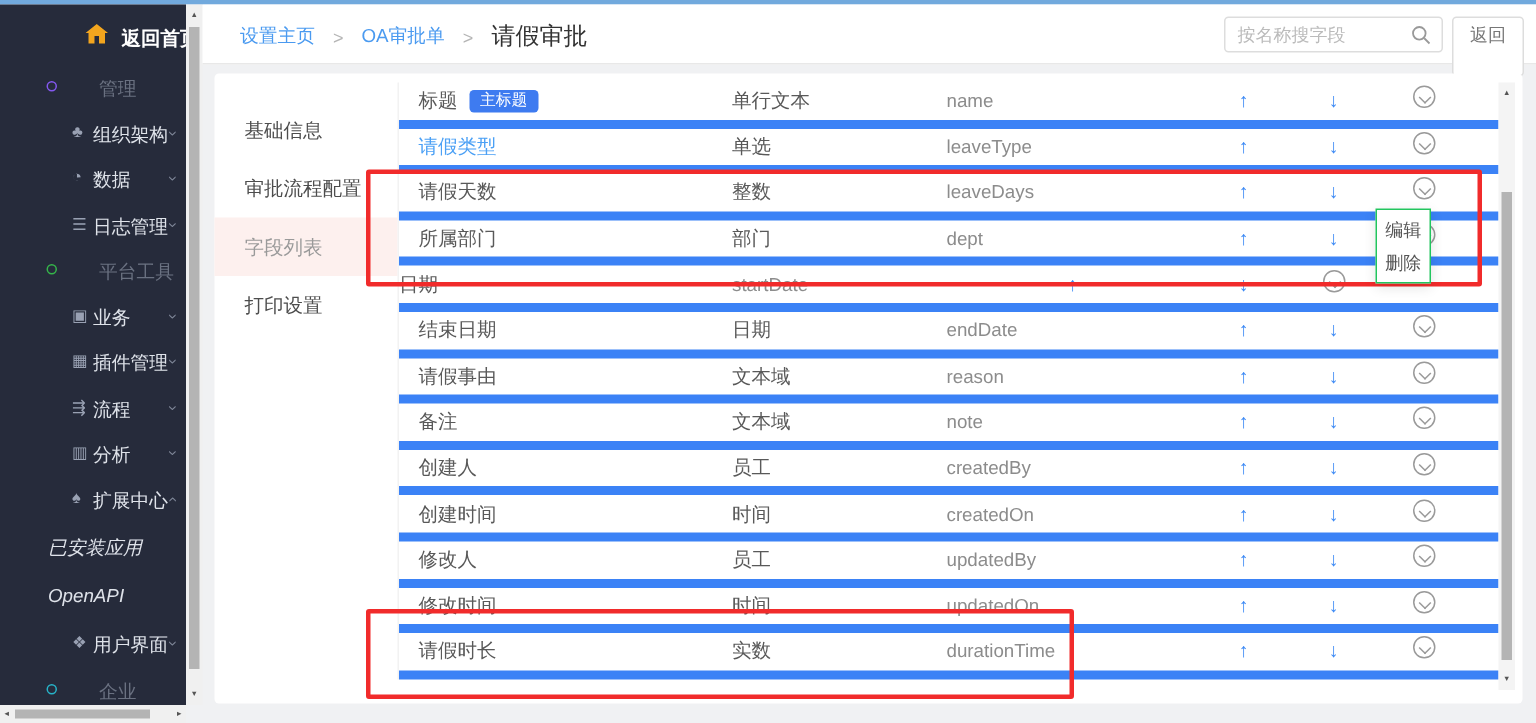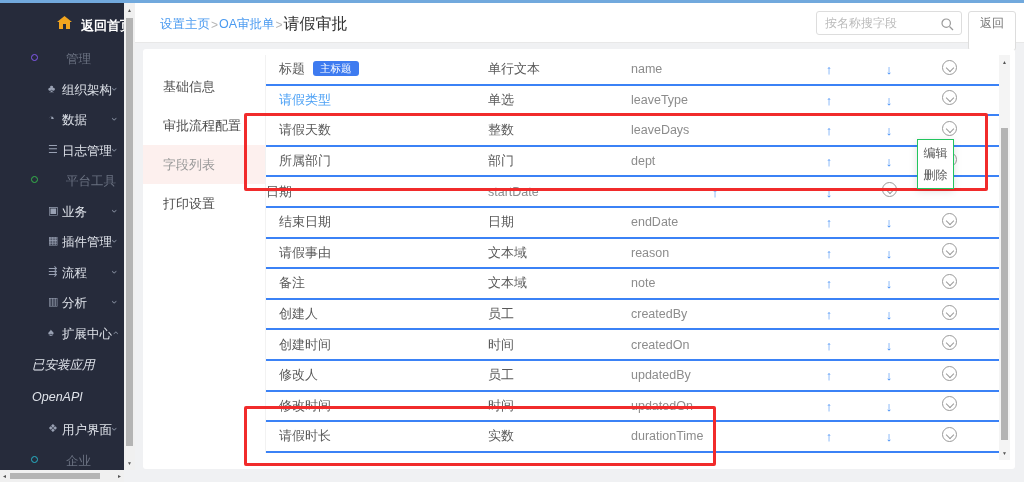--- a/index.html
+++ b/index.html
@@ -31,40 +31,40 @@
   .side-scroll .thumb { position:absolute; left:2px; top:15px; width:7px; height:428px; background:#b4b4b4; }
   .sb-arrow { position:absolute; left:0; width:11px; font-size:5px; color:#555; text-align:center; line-height:10px; }
   
   .h-scroll { position:absolute; left:0; top:470px; width:124px; height:12px; background:#f0f0f0; }
   .h-scroll .thumb { position:absolute; left:10px; top:3px; width:90px; height:6px; background:#b4b4b4; }
   .h-scroll .la, .h-scroll .ra { position:absolute; top:0; font-size:5px; color:#555; line-height:12px; }
   .h-scroll .la { left:2px; } .h-scroll .ra { right:2px; }
 
   
   .main-header { position:absolute; left:135px; top:3px; width:889px; height:40px; background:#fff; border-bottom:1px solid #e8e8e8; }
-  .breadcrumb { position:absolute; left:25px; top:11px; font-size:12.5px; color:#999; display:flex; align-items:center; gap:1px; }
+  .breadcrumb { position:absolute; left:25px; top:11px; font-size:12.5px; color:#999; display:flex; align-items:center; gap:12px; }
   .crumb-link { color:#4a9af0; cursor:pointer; }
   .crumb-sep { color:#b5b5b5; font-size:12px; }
   .crumb-current { color:#333; font-size:16px; font-weight:normal; }
   .search-box { position:absolute; right:62px; top:8px; width:146px; height:24px; border:1px solid #ddd; border-radius:3px; background:#fff; }
   .search-box input { position:absolute; left:8px; top:0; width:115px; height:22px; border:none; outline:none; font-size:12px; color:#555;
     font-family:"Liberation Sans","DejaVu Sans",sans-serif; }
   .search-box input::placeholder { color:#bbb; }
   .search-box .mag { position:absolute; right:7px; top:5px; }
   .back-btn { position:absolute; right:8px; top:8px; width:48px; height:40px; border:1px solid #ddd; border-radius:3px; background:#fff;
     font-size:12px; color:#777; text-align:center; line-height:22px; cursor:pointer; }
 
   
   .card { position:absolute; left:143px; top:49px; width:872px; height:420px; background:#fff; border-radius:3px; }
   .tab-col { position:absolute; left:0; top:18px; width:122px; }
   .tab-item { height:39px; line-height:39px; padding-left:20px; font-size:13px; color:#4d4d4d; cursor:pointer; white-space:nowrap; }
   .tab-item.active { background:#fdf0ee; color:#9a9a9a; }
 
   .table-wrap { position:absolute; left:122px; top:6px; width:734px; border-left:1px solid #f2f2f2; }
-  .frow { display:grid; grid-template-columns:222px 143px 168px 60px 60px 60px; align-items:center; height:30.6px; border-bottom:2px solid #3b82f6; }
+  .frow { display:grid; grid-template-columns:222px 143px 168px 60px 60px 60px; align-items:center; height:30.6px; border-bottom:6px solid #3b82f6; }
   .fname { padding-left:13px; font-size:13px; color:#595959; white-space:nowrap; }
   .fname .badge { display:inline-block; margin-left:8px; background:#3e7bf0; color:#fff; font-size:10.5px; line-height:15px; padding:0 7px; border-radius:3px; vertical-align:1px; }
   .fname.blue { color:#4ba0f5; }
   .ftype { font-size:13px; color:#595959; }
   .fkey  { font-size:12.5px; color:#8c8c8c; }
   .cell-c { text-align:center; }
   .mv { font-size:13px; color:#3d8af5; cursor:pointer; }
   .more-circle { display:inline-block; width:15px; height:15px; border:1px solid #9a9a9a; border-radius:50%; position:relative; cursor:pointer; }
   .more-circle::after { content:""; position:absolute; left:4px; top:4px; width:5px; height:5px;
     border-right:1px solid #9a9a9a; border-bottom:1px solid #9a9a9a; transform:rotate(45deg); }

